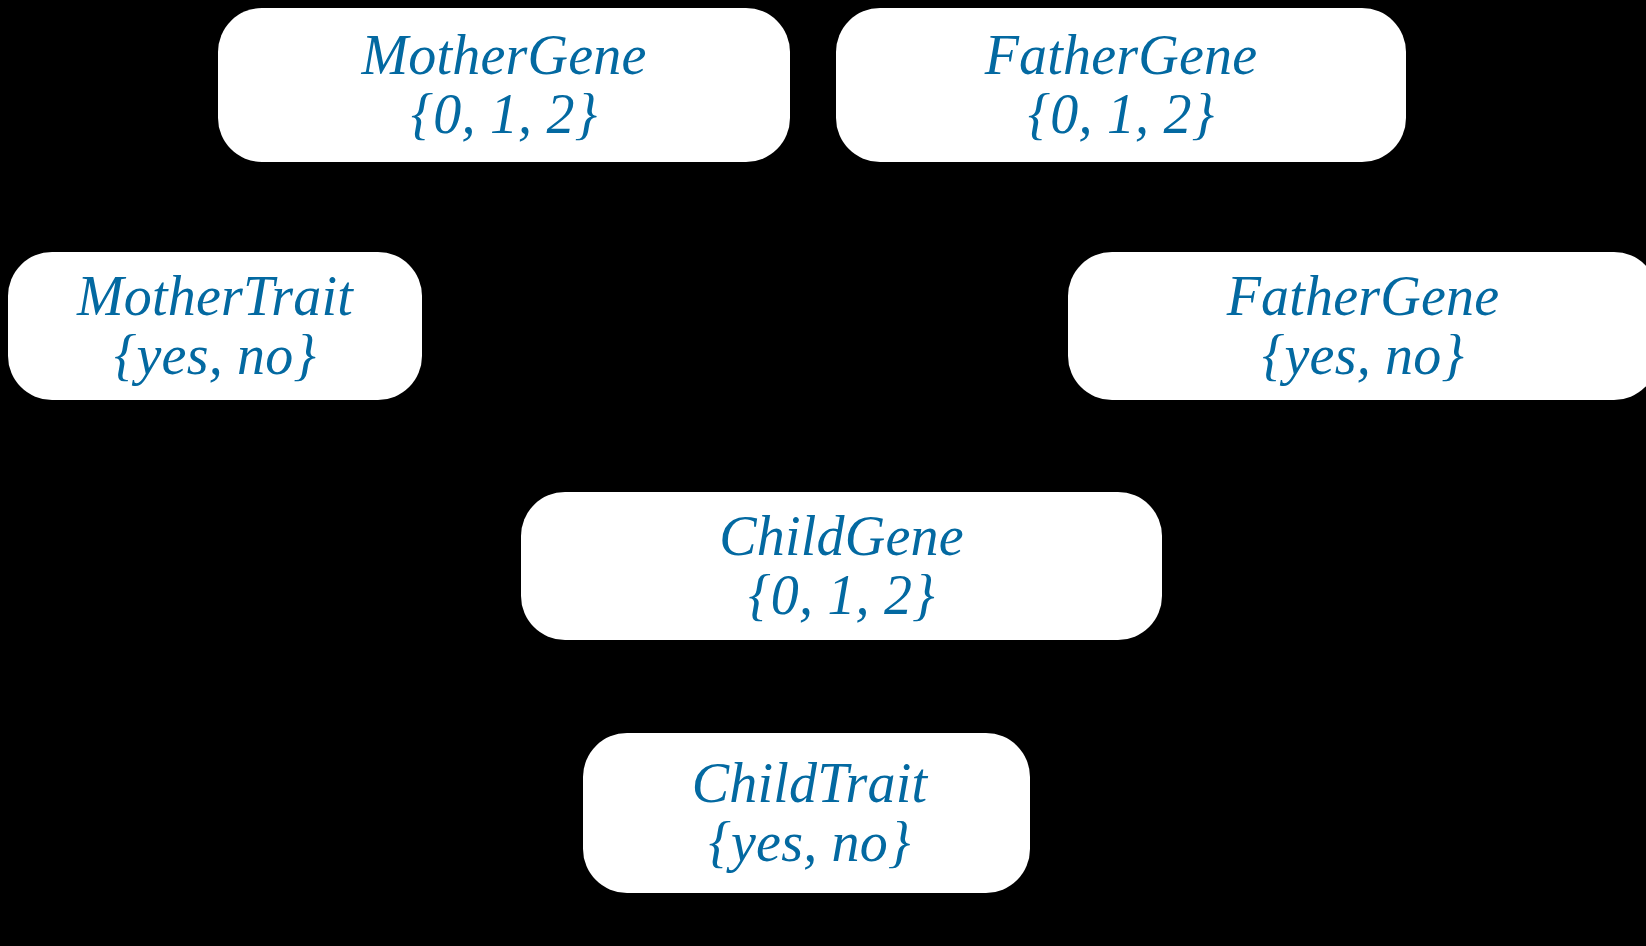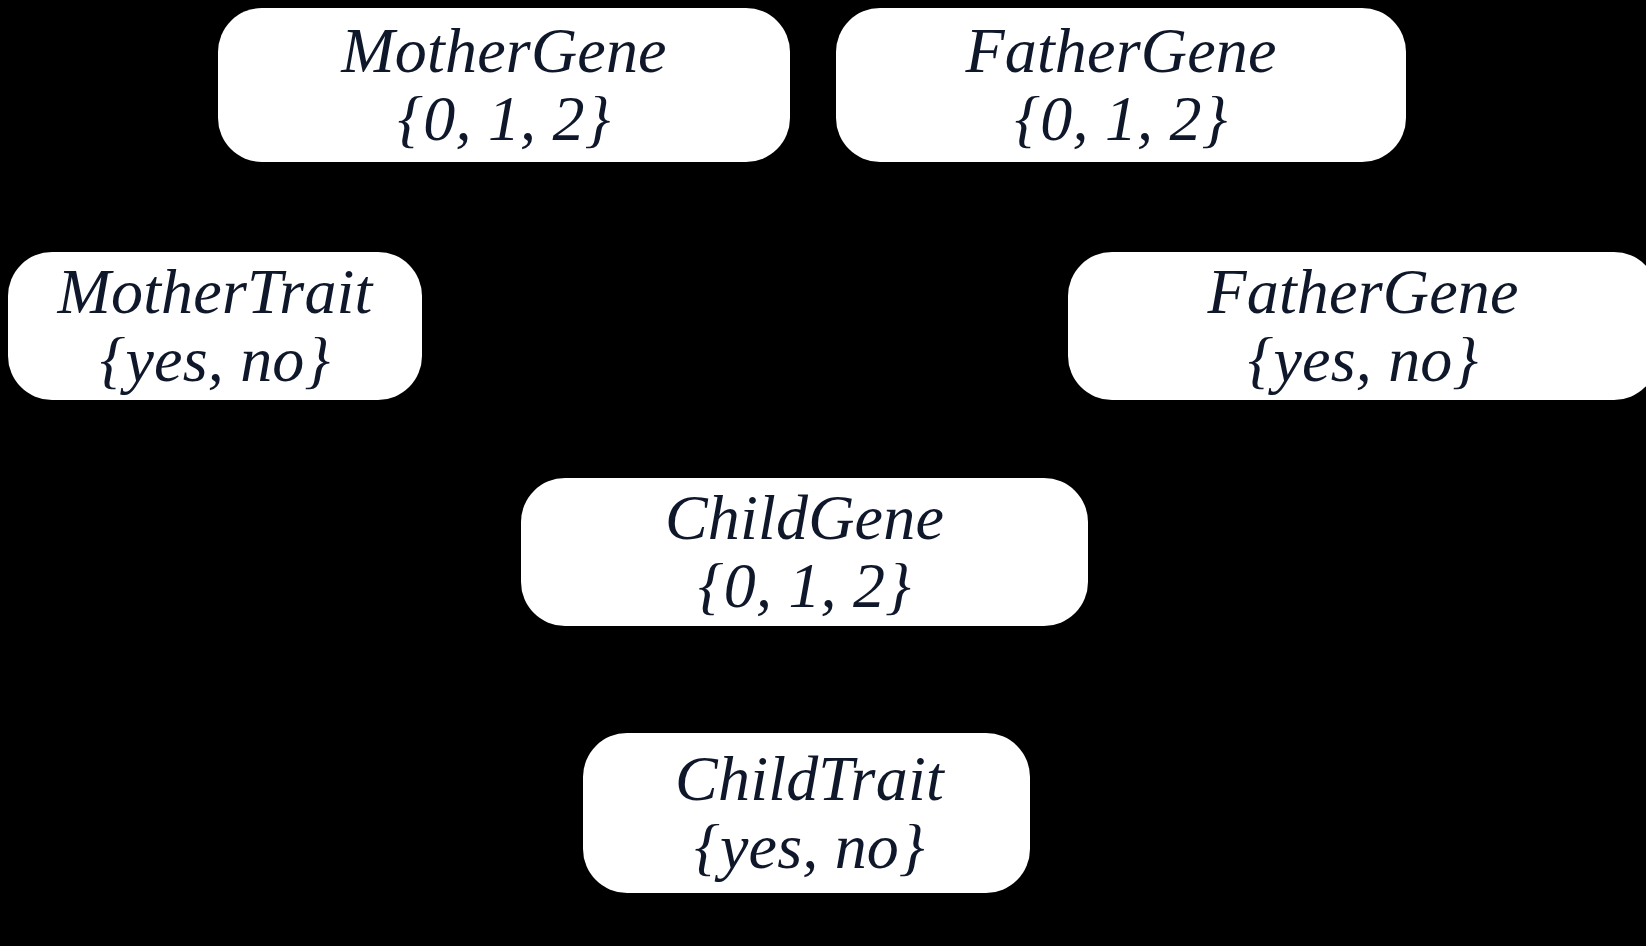--- a/index.html
+++ b/index.html
@@ -18,42 +18,42 @@
   }
   .node {
     position: absolute;
     background: #ffffff;
     border-radius: 44px;
     box-sizing: border-box;
     display: flex;
     flex-direction: column;
     align-items: center;
     justify-content: center;
-    color: #0f172a;
+    color: #0369a1;
     text-align: center;
     line-height: 1.06;
     font-style: italic;
-    font-size: 64px;
+    font-size: 56px;
     letter-spacing: 0.2px;
     padding: 4px 10px;
   }
   .node .label {
     display: block;
     white-space: nowrap;
   }
   .node .domain {
     display: block;
     white-space: nowrap;
   }
   
   #node-mother-gene  { left: 218px;  top: 8px;   width: 572px; height: 154px; }
   #node-father-gene  { left: 836px;  top: 8px;   width: 570px; height: 154px; }
   #node-mother-trait { left: 8px;    top: 252px; width: 414px; height: 148px; }
   #node-father-trait { left: 1068px; top: 252px; width: 590px; height: 148px; }
-  #node-child-gene   { left: 521px;  top: 478px; width: 567px; height: 148px; }
+  #node-child-gene   { left: 521px;  top: 492px; width: 641px; height: 148px; }
   #node-child-trait  { left: 583px;  top: 733px; width: 447px; height: 160px; padding-left: 16px; }
 
   
   #edges {
     position: absolute;
     left: 0; top: 0;
     width: 1646px;
     height: 946px;
     pointer-events: none;
   }

